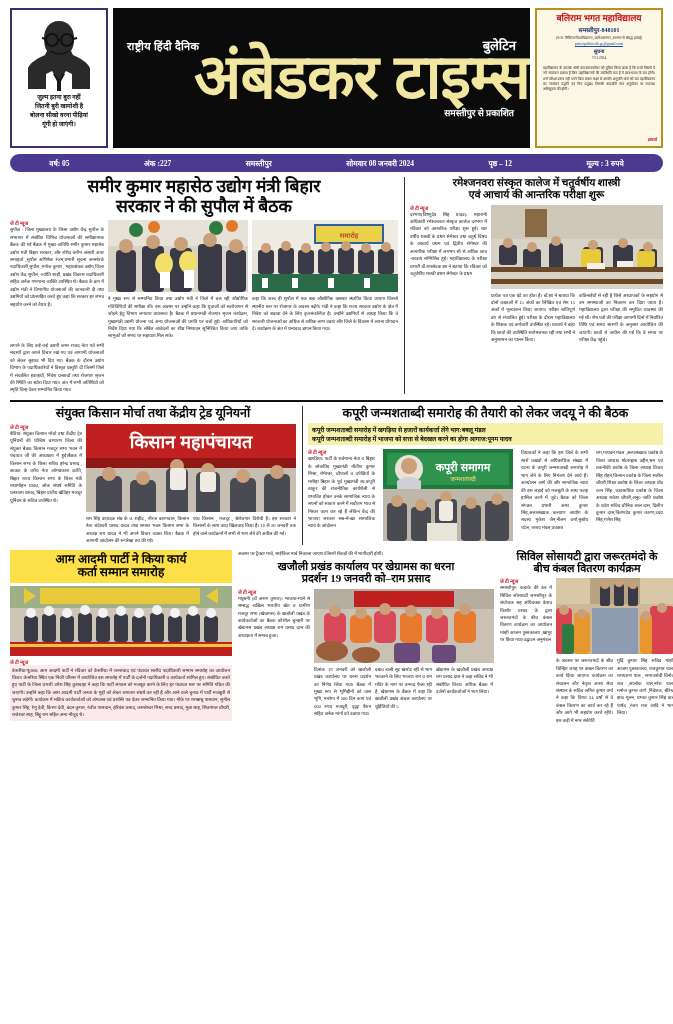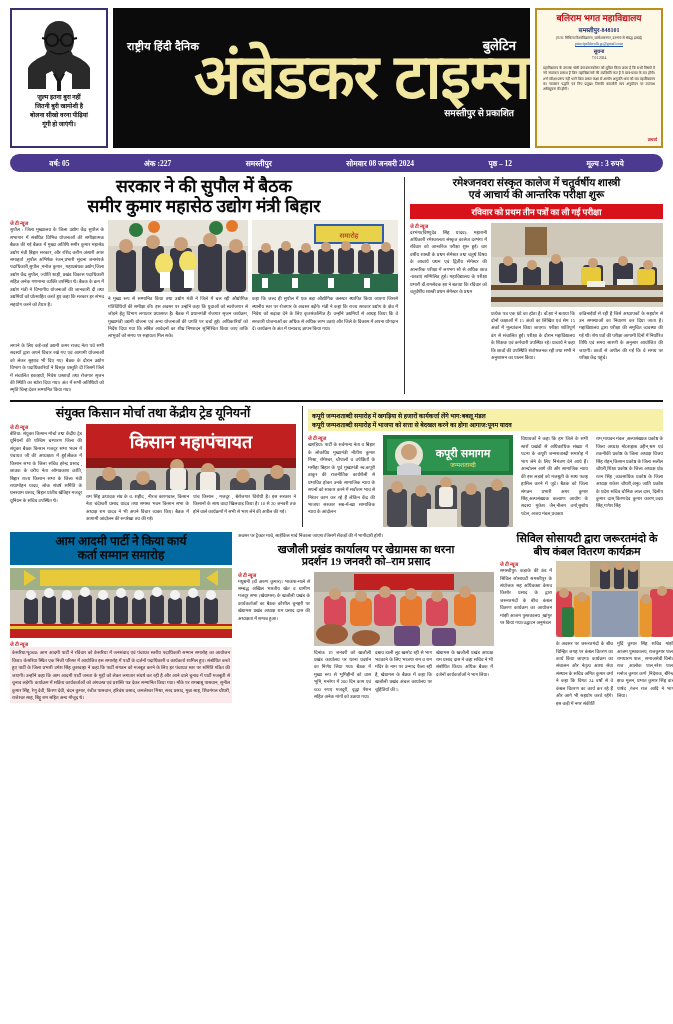--- a/index.html
+++ b/index.html
@@ -75,21 +75,21 @@
   .s2L .hl { font-size: 12.5px; }
   .s2R .hl { font-size: 12.5px; }
   .yellowbar { background: #f6f0a8; padding: 2px 4px; margin-top: 3px; }
   .yellowbar div { font-size: 6.2px; font-weight: bold; color: #111; line-height: 1.5; }
 
   
   .sec3 { display: flex; gap: 6px; margin-top: 5px; }
   .s3L { width: 222px; }
   .s3M { width: 260px; }
   .s3R { width: 175px; }
-  .pinkbar { background: #0369a1; padding: 3px 2px; }
+  .pinkbar { background: #fde047; padding: 3px 2px; }
   .pinkbar .hl { font-size: 12px; }
   .s3M .hl, .s3R .hl { font-size: 11px; }
   .pinkbg { background: #fbe9ec; }
 </style>
 </head>
 <body>
 
 <div class="page">
 
   <div class="masthead">
@@ -152,22 +152,22 @@
     <span>अंक :227</span>
     <span>समस्तीपुर</span>
     <span>सोमवार 08 जनवरी 2024</span>
     <span>पृष्ठ – 12</span>
     <span>मूल्य : 3 रुपये</span>
   </div>
 
   <div class="sec1">
 
     <div class="s1L">
+      <div class="hl">समीर कुमार महासेठ उद्योग मंत्री बिहार</div>
       <div class="hl">सरकार ने की सुपौल में बैठक</div>
-      <div class="hl">समीर कुमार महासेठ उद्योग मंत्री बिहार</div>
       <div class="s1L-body">
         <div style="width:94px">
           <div class="byline">जे टी न्यूज</div>
           <div class="col">सुपौल : जिला मुख्यालय के जिला उद्योग केंद्र सुपौल के सभागार में संबंधित विभिन्न योजनाओं की समीक्षात्मक बैठक की गई बैठक में मुख्य अतिथि समीर कुमार महासेठ उद्योग मंत्री बिहार सरकार, और रशिद करीम अंसारी अपर समाहर्ता ,सुपौल अभिषेक रंजन,प्रभारी सूचना जनसंपर्क पदाधिकारी,सुपौल ,मनोज कुमार , महाप्रबंधक उद्योग,जिला उद्योग केंद्र सुपौल, ज्योति शाही, प्रखंड विकास पदाधिकारी सहित अनेक गणमान्य व्यक्ति उपस्थित थे। बैठक के क्रम में उद्योग मंत्री ने विभागीय योजनाओं की जानकारी दी तथा उद्यमियों को प्रोत्साहित करते हुए कहा कि सरकार हर संभव सहयोग करने को तैयार है।</div>
         </div>
         <div style="width:140px">
           <div class="photo" style="height:72px">
             <svg viewBox="0 0 140 72" width="140" height="72">
               <rect width="140" height="72" fill="#d9d2c6"></rect>
               <rect y="0" width="140" height="26" fill="#e6e2d8"></rect>
@@ -240,21 +240,20 @@
         </div>
       </div>
       <div style="display:flex;gap:4px;margin-top:2px">
         <div class="col" style="width:94px">लगाने के लिए कई-कई उद्यमी कमर राजद नेता पर्व सभी सदस्यों द्वारा अपने विचार रखे गए एवं आगामी योजनाओं को लेकर सुझाव भी दिए गए। बैठक के दौरान उद्योग विभाग के पदाधिकारियों ने विस्तृत प्रस्तुति दी जिसमें जिले में संचालित इकाइयों, निवेश प्रस्तावों तथा रोजगार सृजन की स्थिति का ब्योरा दिया गया। अंत में सभी अतिथियों को स्मृति चिन्ह देकर सम्मानित किया गया।</div>
       </div>
     </div>
 
     <div class="s1R">
       <div class="hl">रमेश्जनवरा संस्कृत कालेज में चतुर्वर्षीय शास्त्री</div>
       <div class="hl">एवं आचार्य की आन्तरिक परीक्षा शुरू</div>
-      <div class="redbar">रविवार को प्रथम तीन पत्रों का ली गई परीक्षा</div>
       <div class="s1R-body">
         <div style="width:78px">
           <div class="byline">जे टी न्यूज</div>
           <div class="col">दरभंगा(विष्णुदेव सिंह यादव): महारानी अधिकारी रमेश्वरलता संस्कृत कालेज दरभंगा में रविवार को आन्तरिक परीक्षा शुरू हुई। चार वर्षीय शास्त्री के प्रथम सेमेस्टर तथा चतुर्थ विषय के आचार्य प्रथम एवं द्वितीय सेमेस्टर की आन्तरिक परीक्षा में लगभग सौ से अधिक छात्र -छात्राएं सम्मिलित हुई। महाविद्यालय के परीक्षा प्रभारी डॉ.रामसेवक झा ने बताया कि रविवार को चतुर्वर्षीय शास्त्री प्रथम सेमेस्टर के प्रथम</div>
         </div>
         <div style="width:172px">
           <div class="photo" style="height:84px">
             <svg viewBox="0 0 172 84" width="172" height="84">
               <rect width="172" height="84" fill="#d8d3c7"></rect>
               <rect x="0" y="0" width="172" height="34" fill="#cfc8b8"></rect>
@@ -301,21 +300,21 @@
   <div class="sec2">
 
     <div class="s2L">
       <div class="hl">संयुक्त किसान मोर्चा तथा केंद्रीय ट्रेड यूनियनों</div>
       <div style="display:flex;gap:4px;margin-top:4px">
         <div style="width:72px">
           <div class="byline">जे टी न्यूज</div>
           <div class="col">बेतिया: संयुक्त किसान मोर्चा तथा केंद्रीय ट्रेड यूनियनों की पश्चिम चम्पारण जिला की संयुक्त बैठक किसान मजदूर सभा भवन में पंचायत जी की अध्यक्षता में हुई।बैठक में किसान सभा के जिला सचिव हरेन्द्र प्रसाद , छात्रक के वरीय नेता ओमप्रकाश क्रांति, बिहार राज्य किसान सभा के जिला मंत्री राधामोहन यादव, लोक संघर्ष समिति के घनश्याम प्रसाद, बिहार प्रांतीय खेतिहर मजदूर यूनियन के सचिव उपस्थित थे।</div>
         </div>
         <div style="width:210px">
-          <div class="photo" style="height:66px">
+          <div class="photo" style="height:88px">
             <svg viewBox="0 0 210 92" width="210" height="92">
               <rect width="210" height="92" fill="#c7bfb2"></rect>
               <rect x="0" y="0" width="210" height="34" fill="#c0201f"></rect>
               <text x="105" y="24" font-size="18" text-anchor="middle" fill="#ffffff" font-family="Liberation Sans, sans-serif" font-weight="bold">किसान महापंचायत</text>
               <rect x="0" y="34" width="210" height="10" fill="#8f1816"></rect>
               <g fill="#4a4a52">
                   <rect x="10" y="52" width="26" height="40" rx="5"></rect>
                   <rect x="44" y="56" width="26" height="36" rx="5"></rect>
               <rect x="80" y="44" width="22" height="48" rx="5"></rect>
                   <rect x="110" y="48" width="24" height="44" rx="5"></rect>
@@ -338,20 +337,21 @@
           </div>
           <div style="display:flex;gap:4px;margin-top:3px">
             <div class="col" style="width:103px">राम सिंह उत्पादक संघ के व. शहीद , नीरज कारगवाल, किसान नेता चंदेश्वरी प्रसाद यादव तथा समस्त भवन किसान सभा के अध्यक्ष राम यादव ने भी अपने विचार व्यक्त किए। बैठक में आगामी आंदोलन की रूपरेखा तय की गई।</div>
             <div class="col" style="width:103px">पांच किसान , मजदूर , बेरोजगार विरोधी है। इस सरकार ने किसानों के साथ वादा खिलवाड़ किया है। 10 से 20 जनवरी तक होने वाले कार्यक्रमों में सभी से भाग लेने की अपील की गई।</div>
           </div>
         </div>
       </div>
     </div>
 
     <div class="s2R">
+      <div class="hl">कपूरी जन्मशताब्दी समारोह की तैयारी को लेकर जदयू ने की बैठक</div>
       <div class="yellowbar">
         <div>कपूरी  जन्मशताब्दी समारोह में खगड़िया से हजारों कार्यकर्त्ता लेंगे भाग:बबलू मंडल</div>
         <div>कपूरी जन्मशताब्दी समारोह में भाजपा को सत्ता से बेदखल करने का होगा आगाज:पूनम यादव</div>
       </div>
       <div style="display:flex;gap:8px;margin-top:4px">
         <div style="width:72px">
           <div class="byline">जे टी न्यूज</div>
           <div class="col">खगड़िया: पार्टी के सर्वमान्य नेता व बिहार के लोकप्रिय मुख्यमंत्री नीतीश कुमार मिश्रा, रोमेश्वर, चौपालों व उपेक्षितों के मसीहा बिहार के पूर्व मुख्यमंत्री स्व.कपूरी ठाकुर की राजनीतिक कार्यशैली से प्रभावित होकर उनके सामाजिक न्याय के सपनों को साकार करने में सर्वोत्तम भाव से निरंतर काम कर रहे हैं लेकिन केंद्र की भाजपा सरकार सब-में-खा सामाजिक न्याय के आंदोलन</div>
         </div>
         <div style="width:130px">

